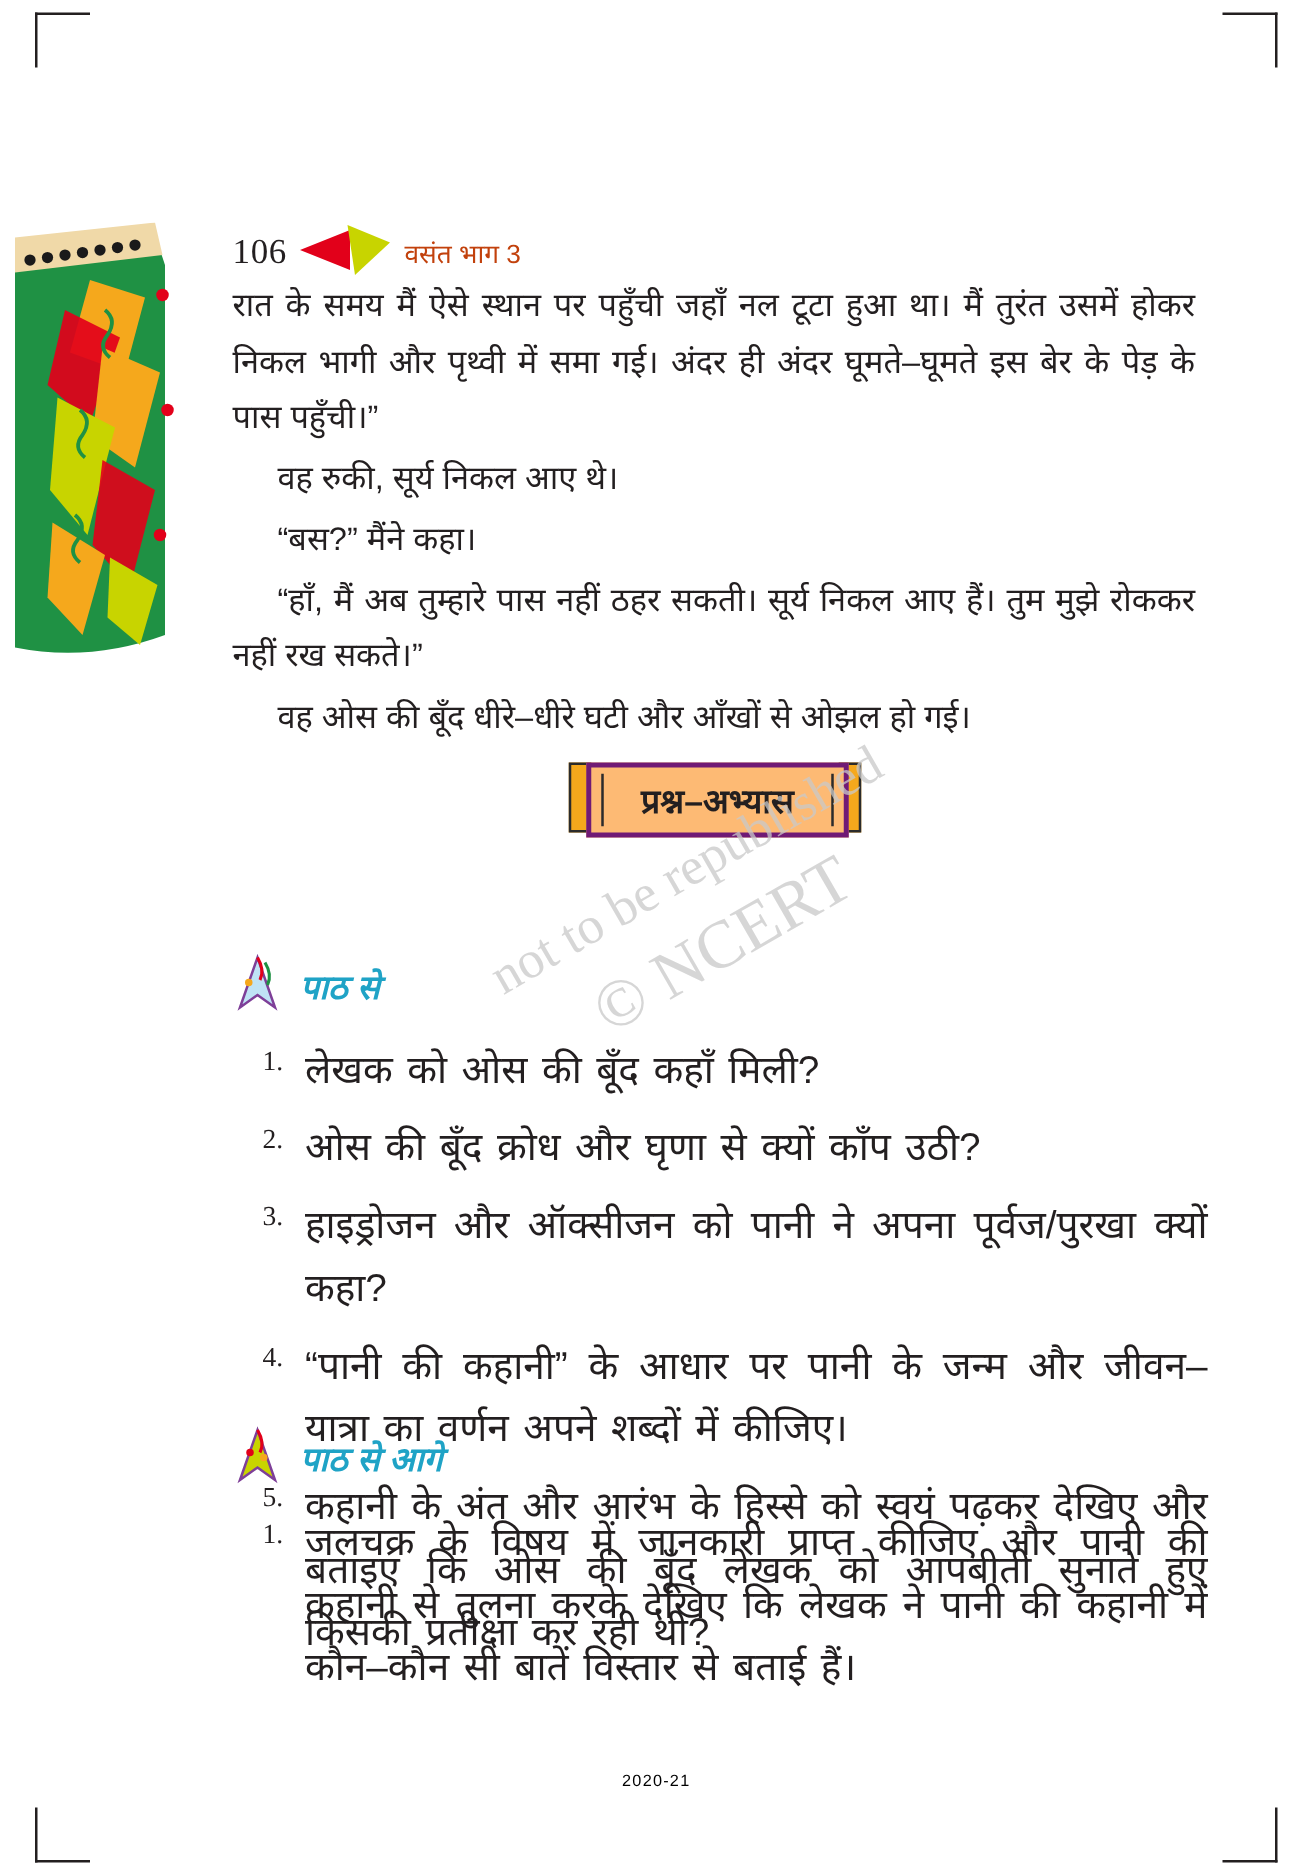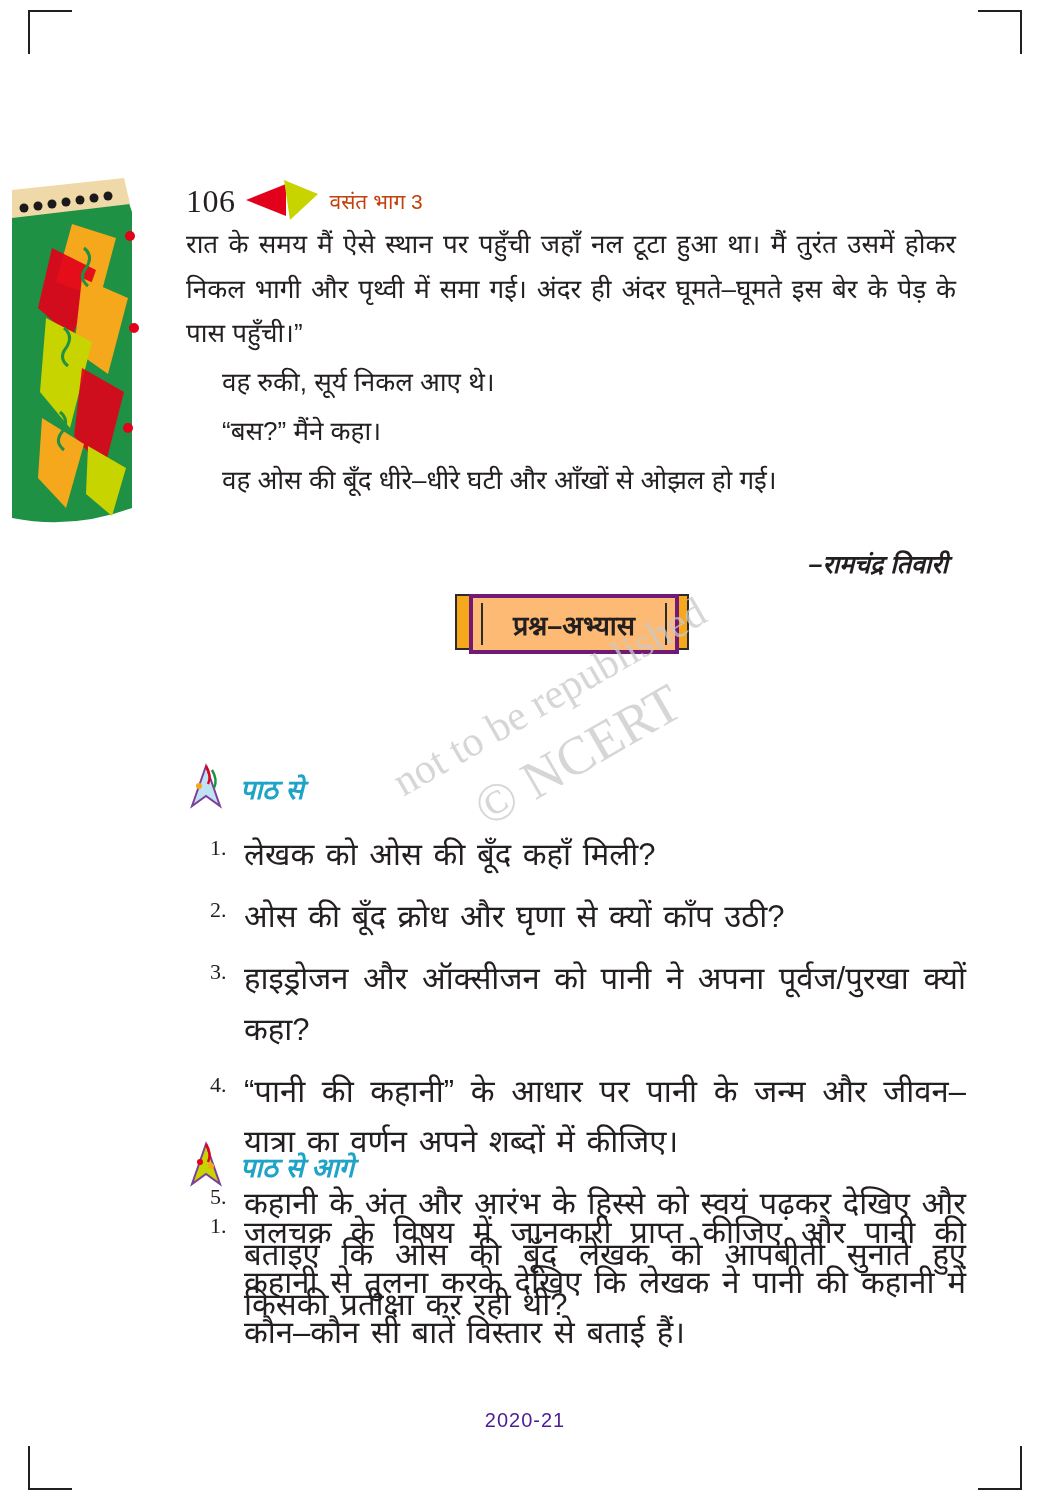--- a/index.html
+++ b/index.html
@@ -57,21 +57,21 @@
   
   .header {
     position: absolute;
     left: 186px;
     top: 178px;
     display: flex;
     align-items: center;
     gap: 0px;
   }
   .page-number {
-    font-size: 32px;
+    font-size: 28px;
     color: #231f20;
     font-family: "Liberation Serif", serif;
     letter-spacing: 0.5px;
   }
   .header-arrow {
     margin-left: 10px;
     margin-right: 12px;
     display: block;
   }
   .book-title {
@@ -220,22 +220,22 @@
     font-size: 22px;
     word-spacing: normal;
   }
 
   .footer {
     position: absolute;
     left: 0;
     right: 0;
     bottom: 68px;
     text-align: center;
-    font-size: 20px;
-    color: #4c1d95;
+    font-size: 13px;
+    color: #000000;
     font-family: "Liberation Sans", sans-serif;
     letter-spacing: 1px;
   }
 </style>
 </head>
 <body>
 
 <div class="page">
 
   <div class="crop crop-tl"></div>
@@ -280,23 +280,23 @@
         <polygon points="38,2 72,16 44,42" fill="#c8d400"></polygon>
       </svg>
     </span>
     <span class="book-title">वसंत भाग 3</span>
   </div>
 
   <div class="content">
     <p class="para noindent">रात के समय मैं ऐसे स्थान पर पहुँची जहाँ नल टूटा हुआ था। मैं तुरंत उसमें होकर निकल भागी और पृथ्वी में समा गई। अंदर ही अंदर घूमते–घूमते इस बेर के पेड़ के पास पहुँची।”</p>
     <p class="para indent">वह रुकी, सूर्य निकल आए थे।</p>
     <p class="para indent">“बस?” मैंने कहा।</p>
+    <p class="para indent noindent" style="text-indent:36px;">“हाँ, मैं अब तुम्हारे पास नहीं ठहर सकती। सूर्य निकल आए हैं। तुम मुझे रोककर नहीं रख सकते।”</p>
     <p class="para indent">वह ओस की बूँद धीरे–धीरे घटी और आँखों से ओझल हो गई।</p>
 
-    <div class="author">–रामचंद्र तिवारी</div>
 
     <div class="qa-wrap">
       <div class="ribbon-tail left"></div>
       <div class="ribbon-tail right"></div>
       <div class="qa-ribbon">
         <div class="inner-line"></div>
         <span class="qa-label">प्रश्न–अभ्यास</span>
       </div>
     </div>
   </div>

